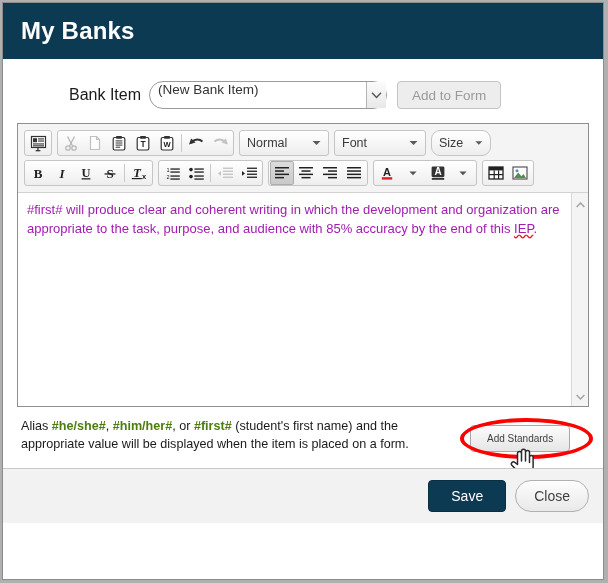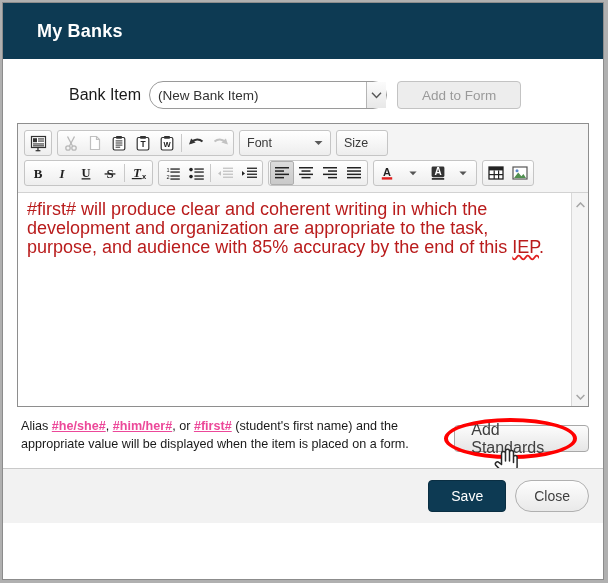--- a/index.html
+++ b/index.html
@@ -32,23 +32,23 @@
   
   .titlebar {
     height: 56px;
     background: #0d3a53;
     display: flex;
     align-items: center;
     padding-left: 18px;
     box-sizing: border-box;
   }
   .titlebar h1 {
-    margin: 16px;
+    margin: 0;
     color: #ffffff;
-    font-size: 18px;
+    font-size: 24px;
     font-weight: bold;
     letter-spacing: 0.2px;
   }
 
   
   .bodyarea {
     background: #ffffff;
     padding: 0;
     height: 464px;
     box-sizing: border-box;
@@ -69,21 +69,20 @@
   }
   .select-wrap {
     position: relative;
     width: 238px;
     height: 28px;
     border: 1px solid #9a9a9a;
     border-radius: 14px;
     background: #ffffff;
     box-sizing: border-box;
     display: flex;
-    align-items: center;
   }
   .select-wrap .sel-text {
     padding-left: 8px;
     font-size: 13.5px;
     color: #333333;
     flex: 1;
     white-space: nowrap;
   }
   .select-arrow {
     width: 20px;
@@ -92,21 +91,21 @@
     border-left: 1px solid #b5b5b5;
     display: flex;
     align-items: center;
     justify-content: center;
     box-sizing: border-box;
   }
   .select-arrow svg { display: block; }
   .btn-addform {
     margin-left: 10px;
     height: 28px;
-    padding: 0 24px;
+    padding: 0 14px;
     font-size: 13.5px;
     color: #9a9a9a;
     background: #ededed;
     border: 1px solid #c3c3c3;
     border-radius: 4px;
     box-sizing: border-box;
     display: flex;
     align-items: center;
     font-family: "Liberation Sans", sans-serif;
   }
@@ -170,34 +169,34 @@
     background: linear-gradient(#ffffff, #ededed);
     margin-right: 5px;
     box-sizing: border-box;
     padding: 0 7px;
     font-size: 12.5px;
     color: #3a3a3a;
   }
   .tbcombo .cbtext { margin-right: 12px; white-space: nowrap; }
   .cb-normal { width: 90px; }
   .cb-font   { width: 92px; }
-  .cb-size   { width: 52px; }
+  .cb-size   { width: 60px; border-radius: 9px; }
 
   
   .content-wrap {
     display: flex;
     height: 213px;
     background: #ffffff;
   }
   .content {
     flex: 1;
     padding: 7px 9px;
-    font-size: 18px;
+    font-size: 13px;
     line-height: 19px;
-    color: #b91c1c;
+    color: #a21caf;
   }
   .spell {
     text-decoration: underline wavy #e02020;
     text-decoration-skip-ink: none;
   }
   .vscroll {
     width: 17px;
     background: #f4f4f4;
     border-left: 1px solid #d8d8d8;
     display: flex;
@@ -215,30 +214,30 @@
     margin: 10px 14px 0 18px;
     position: relative;
     height: 50px;
   }
   .hint {
     font-size: 12.6px;
     line-height: 18px;
     color: #1a1a1a;
     width: 437px;
   }
-  .hint b { color: #ec4899; text-decoration: underline; }
+  .hint b { color: #4d7c0f; }
   .addstd-holder {
     position: relative;
     margin-left: 12px;
     margin-top: 8px;
   }
   .btn-addstd {
     height: 27px;
     padding: 0 16px;
-    font-size: 16px;
+    font-size: 10px;
     color: #3f3f3f;
     background: linear-gradient(#fcfcfc, #e6e6e6);
     border: 1px solid #a8a8a8;
     border-radius: 4px;
     display: flex;
     align-items: center;
     font-family: "Liberation Sans", sans-serif;
     box-sizing: border-box;
   }
   .oval {
@@ -420,20 +419,26 @@
               </svg>
             </span>
             <span class="tbbtn">
               <svg width="17" height="14" viewBox="0 0 17 14">
                 <path d="M14 7 C12 3, 6 2.6, 2.5 5.6" stroke="#c2c2c2" stroke-width="2" fill="none"></path>
                 <path d="M16 8.6 L13.9 2.6 L9.4 6.6 Z" fill="#c2c2c2"></path>
               </svg>
             </span>
           </div>
 
+          <div class="tbcombo cb-normal">
+            <span class="cbtext">Normal</span>
+            <svg width="9" height="6" viewBox="0 0 9 6">
+                <path d="M0.5 1 L4.5 5 L8.5 1" fill="#5a5a5a"></path>
+              </svg>
+          </div>
           <div class="tbcombo cb-font">
             <span class="cbtext">Font</span>
             <svg width="9" height="6" viewBox="0 0 9 6">
                 <path d="M0.5 1 L4.5 5 L8.5 1" fill="#5a5a5a"></path>
               </svg>
           </div>
           <div class="tbcombo cb-size">
             <span class="cbtext">Size</span>
             <svg width="9" height="6" viewBox="0 0 9 6">
                 <path d="M0.5 1 L4.5 5 L8.5 1" fill="#5a5a5a"></path>

